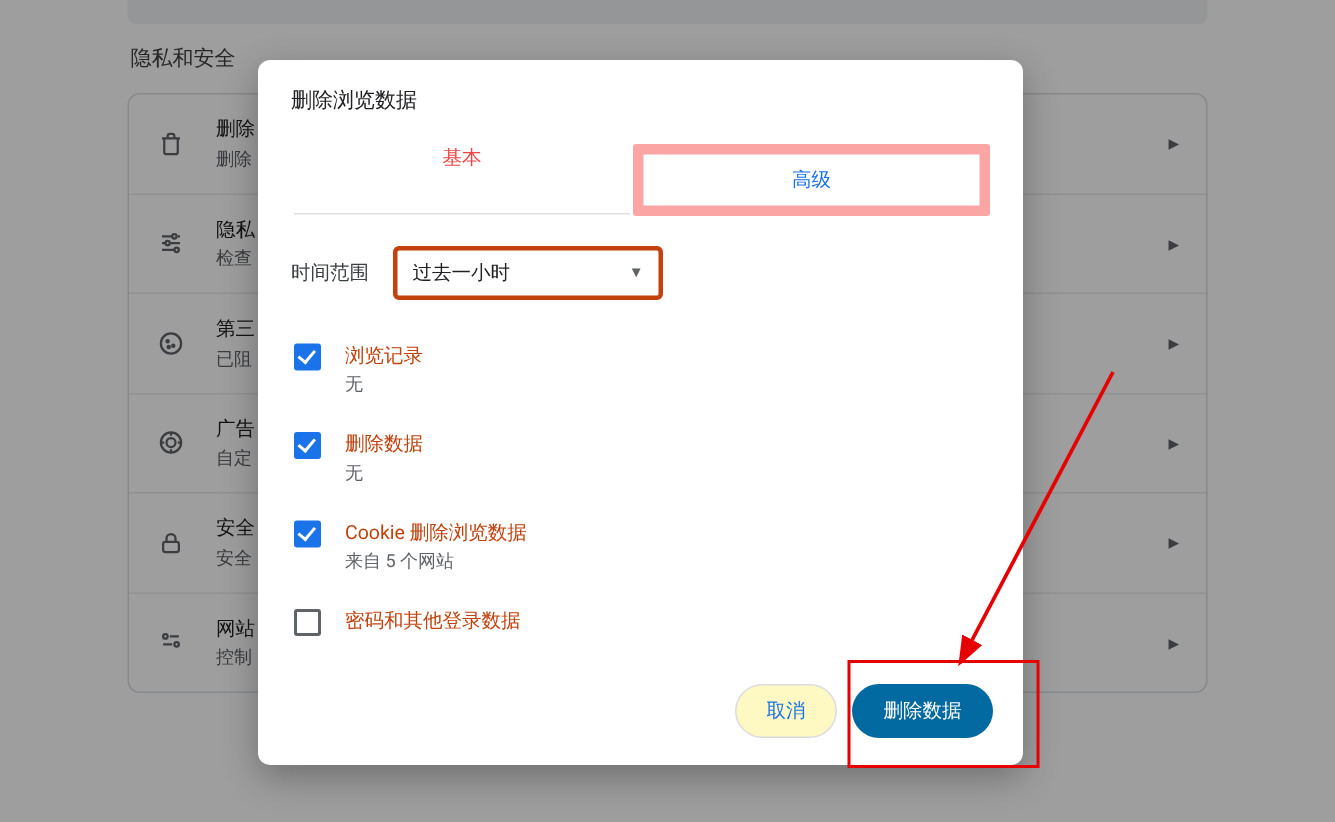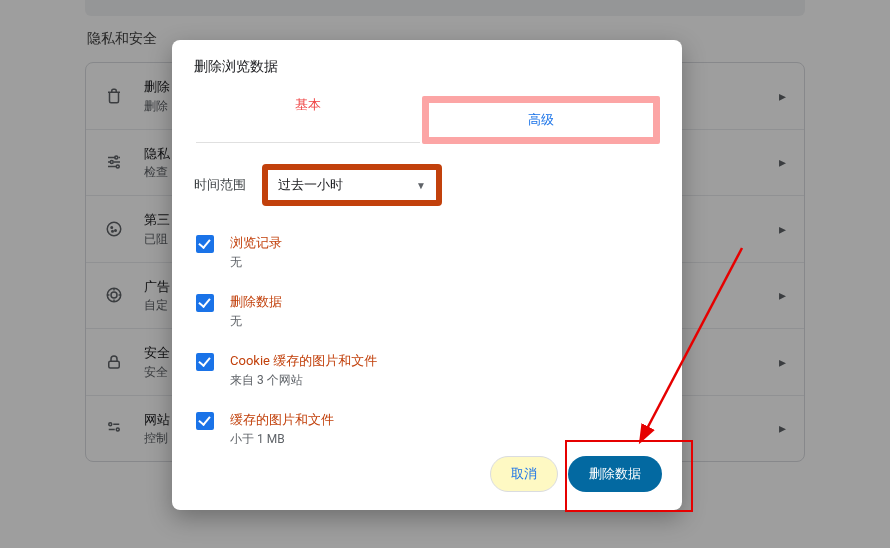--- a/index.html
+++ b/index.html
@@ -29,21 +29,21 @@
   .tabs { display: flex; padding: 0 22px; gap: 0; }
   .tab { flex: 1 1 0; text-align: center; padding: 8px 0; font-size: 13px; cursor: pointer; border: 2px solid transparent; position: relative; }
   .tab.inactive { color: #ef4444; border-bottom: 2px solid transparent; }
   .tab.inactive::after { content: ""; position: absolute; left: 0; right: 0; bottom: -1px; height: 1px; background: #e0e0e0; }
   .tab.active { color: #1a73e8; border: 7px solid #fca5a5; border-radius: 2px; margin-top: 10px; }
   .dlg-body { flex: 1 1 auto; overflow: hidden; position: relative; }
   .scrollwrap { position: absolute; inset: 0; overflow-y: scroll; padding: 20px 8px 0 22px; }
 
   .time-row { display: flex; align-items: center; gap: 16px; margin-bottom: 18px; }
   .time-label { color: #3c4043; }
-  .select { border: 6px solid #c2410c; border-radius: 4px; padding: 6px 34px 6px 10px; font-size: 13px; position: relative; min-width: 180px; cursor: pointer; background: #fff; }
+  .select { border: 3px solid #c2410c; border-radius: 4px; padding: 6px 34px 6px 10px; font-size: 13px; position: relative; min-width: 180px; cursor: pointer; background: #fff; }
   .select .caret { position: absolute; right: 10px; top: 50%; transform: translateY(-50%); font-size: 10px; color: #5f6368; }
 
   .opt { display: flex; align-items: flex-start; gap: 16px; padding: 10px 0 12px 2px; }
   .cb { width: 18px; height: 18px; border-radius: 2px; border: 2px solid #5f6368; flex-shrink: 0; position: relative; margin-top: 1px; cursor: pointer; }
   .cb.checked { background: #1a73e8; border-color: #1a73e8; }
   .cb.checked::after { content: ""; position: absolute; left: 3px; top: 0px; width: 5px; height: 9px; border: solid #fff; border-width: 0 2px 2px 0; transform: rotate(40deg); }
   .opt-text .ot1 { color: #c2410c; }
   .opt-text .ot2 { color: #5f6368; font-size: 12px; margin-top: 2px; }
 
   
@@ -184,29 +184,22 @@
       <div class="opt">
         <span class="cb checked"></span>
         <span class="opt-text">
             <div class="ot1">删除数据</div>
             <div class="ot2">无</div>
           </span>
       </div>
       <div class="opt">
         <span class="cb checked"></span>
         <span class="opt-text">
-            <div class="ot1">Cookie 缓存的图片和文件</div>
-            <div class="ot2">来自 3 个网站</div>
-          </span>
-      </div>
-      <div class="opt">
-        <span class="cb checked"></span>
-        <span class="opt-text">
-            <div class="ot1">缓存的图片和文件</div>
-            <div class="ot2">小于 1 MB</div>
+            <div class="ot1">Cookie 删除浏览数据</div>
+            <div class="ot2">来自 5 个网站</div>
           </span>
       </div>
       <div class="opt">
         <span class="cb"></span>
         <span class="opt-text">
             <div class="ot1">密码和其他登录数据</div>
           </span>
       </div>
 
     </div>

